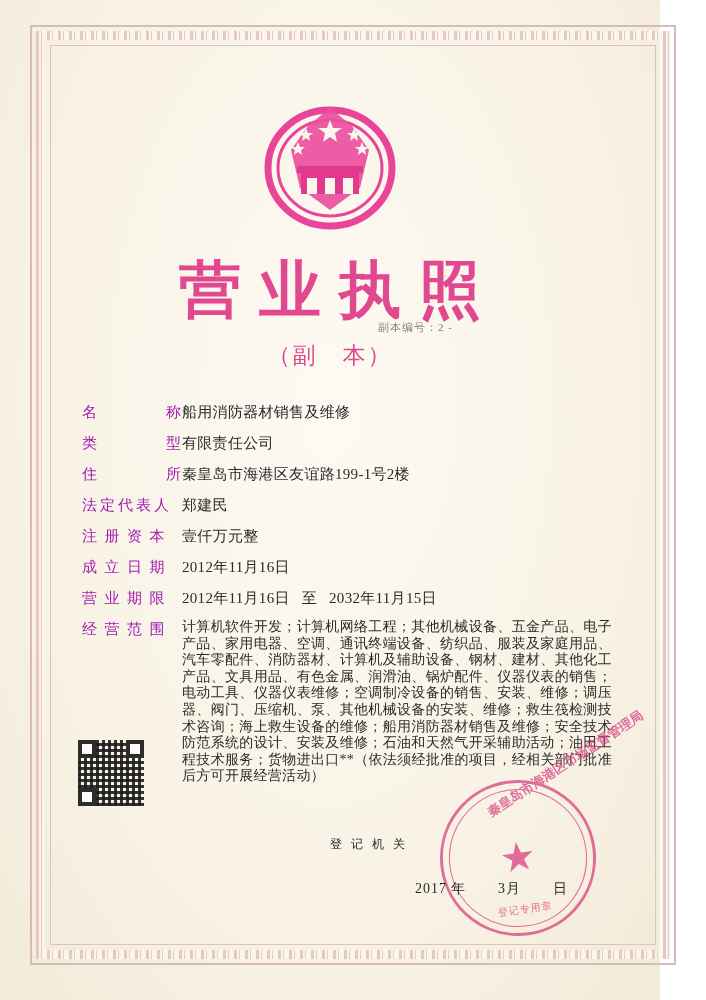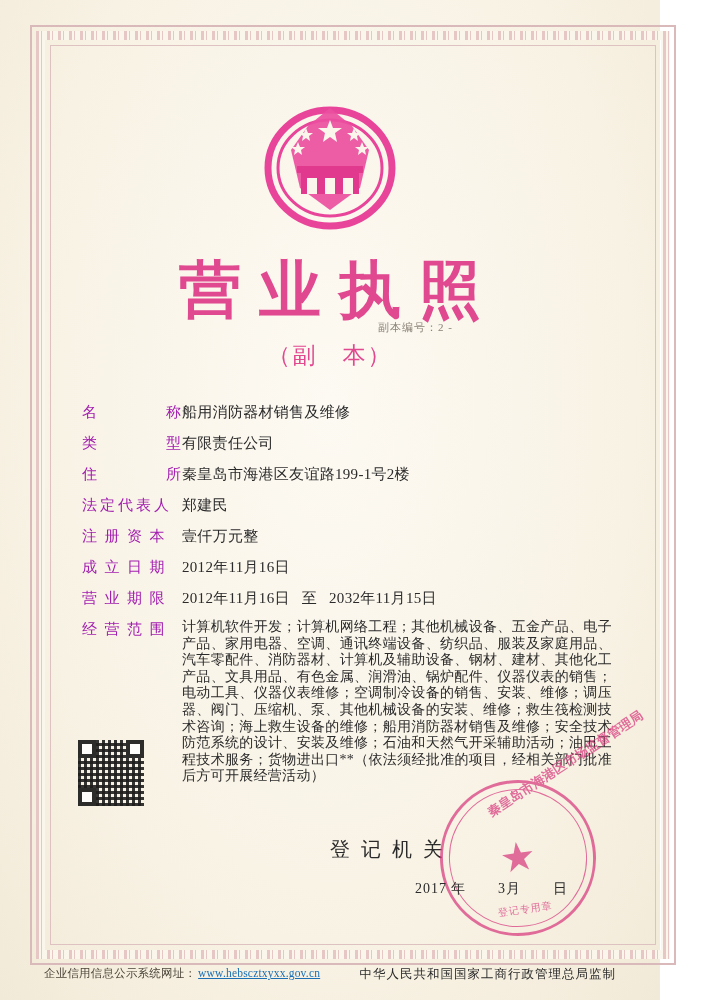--- a/index.html
+++ b/index.html
@@ -189,21 +189,21 @@
     border: 4px solid #111;
     background: #fff;
     box-sizing: border-box;
   }
 
   
   .registry-label {
     position: absolute;
     left: 330px;
     top: 836px;
-    font-size: 20px;
+    font-size: 12px;
     letter-spacing: 3px;
     color: #2b2b2b;
     text-align: right;
   }
   .date-line {
     position: absolute;
     left: 415px;
     top: 880px;
     font-size: 14px;
     color: #2b2b2b;
@@ -385,20 +385,14 @@
     <div class="seal-text">
       <span style="transform: rotate(-115deg) translate(62px) rotate(90deg);">秦皇岛市海港区市场监督管理局</span>
     </div>
     <div class="seal-bottom">登记专用章</div>
   </div>
 
   <div class="date-line">
     <span class="y">2017</span><span>年</span><span class="gap"></span><span>3</span><span>月</span><span class="gap"></span><span>日</span>
   </div>
 
-  <div class="footer">
-    <div class="footer-left">
-      <span>企业信用信息公示系统网址：</span><span class="footer-url">www.hebscztxyxx.gov.cn</span>
-    </div>
-    <div class="footer-right">中华人民共和国国家工商行政管理总局监制</div>
-  </div>
 
 </div>
 
 </body></html>

